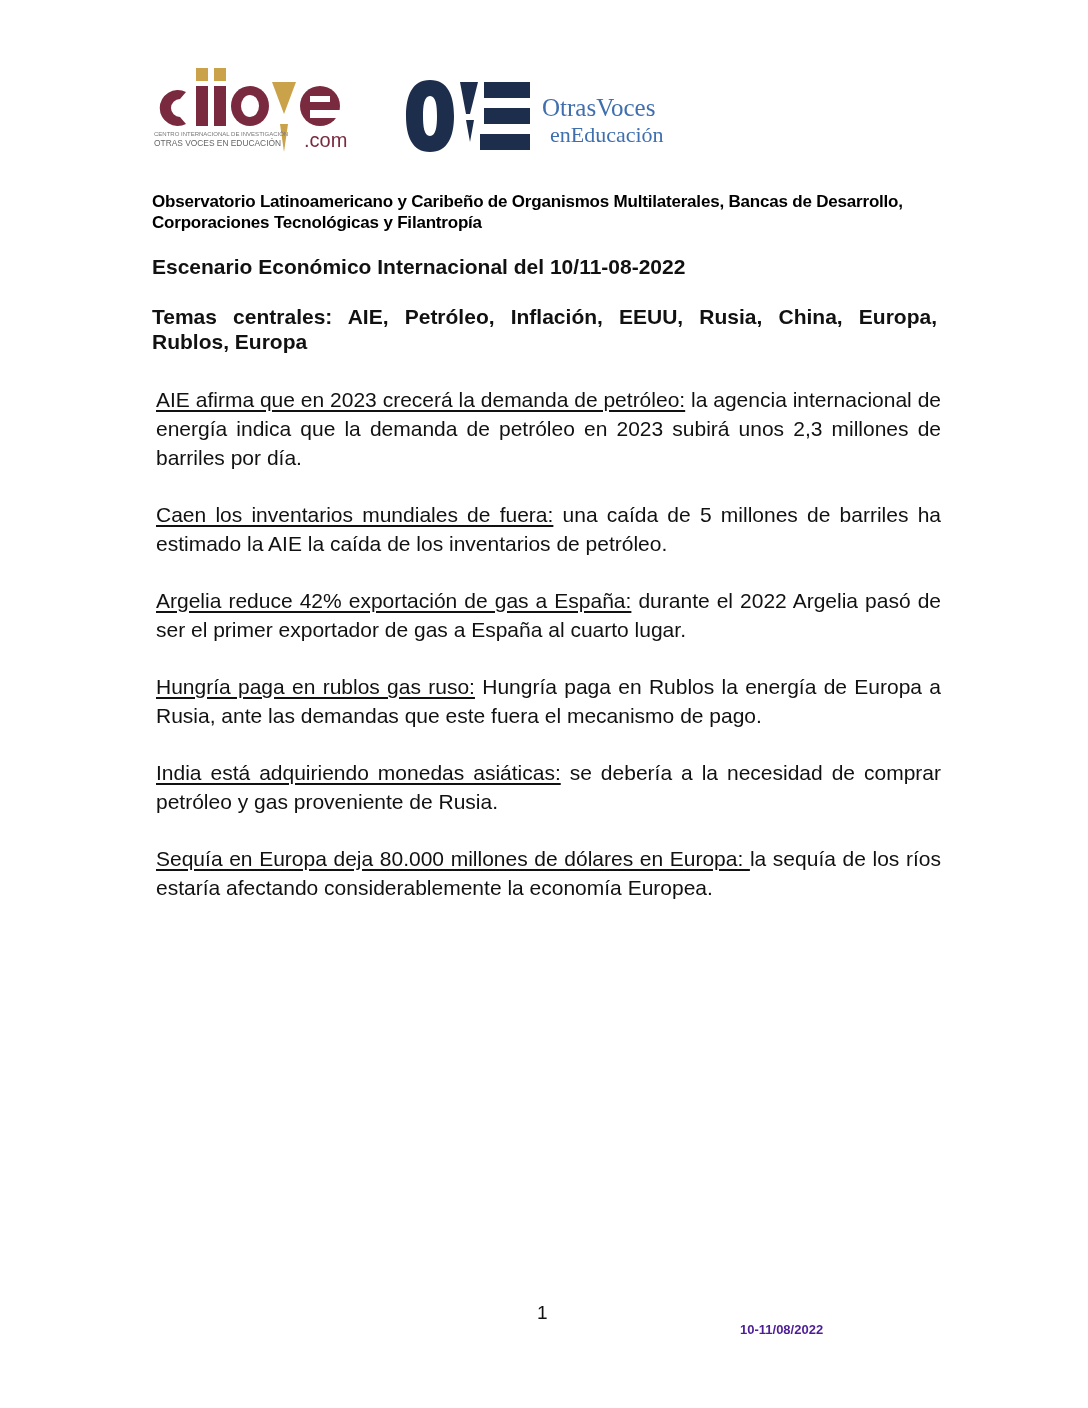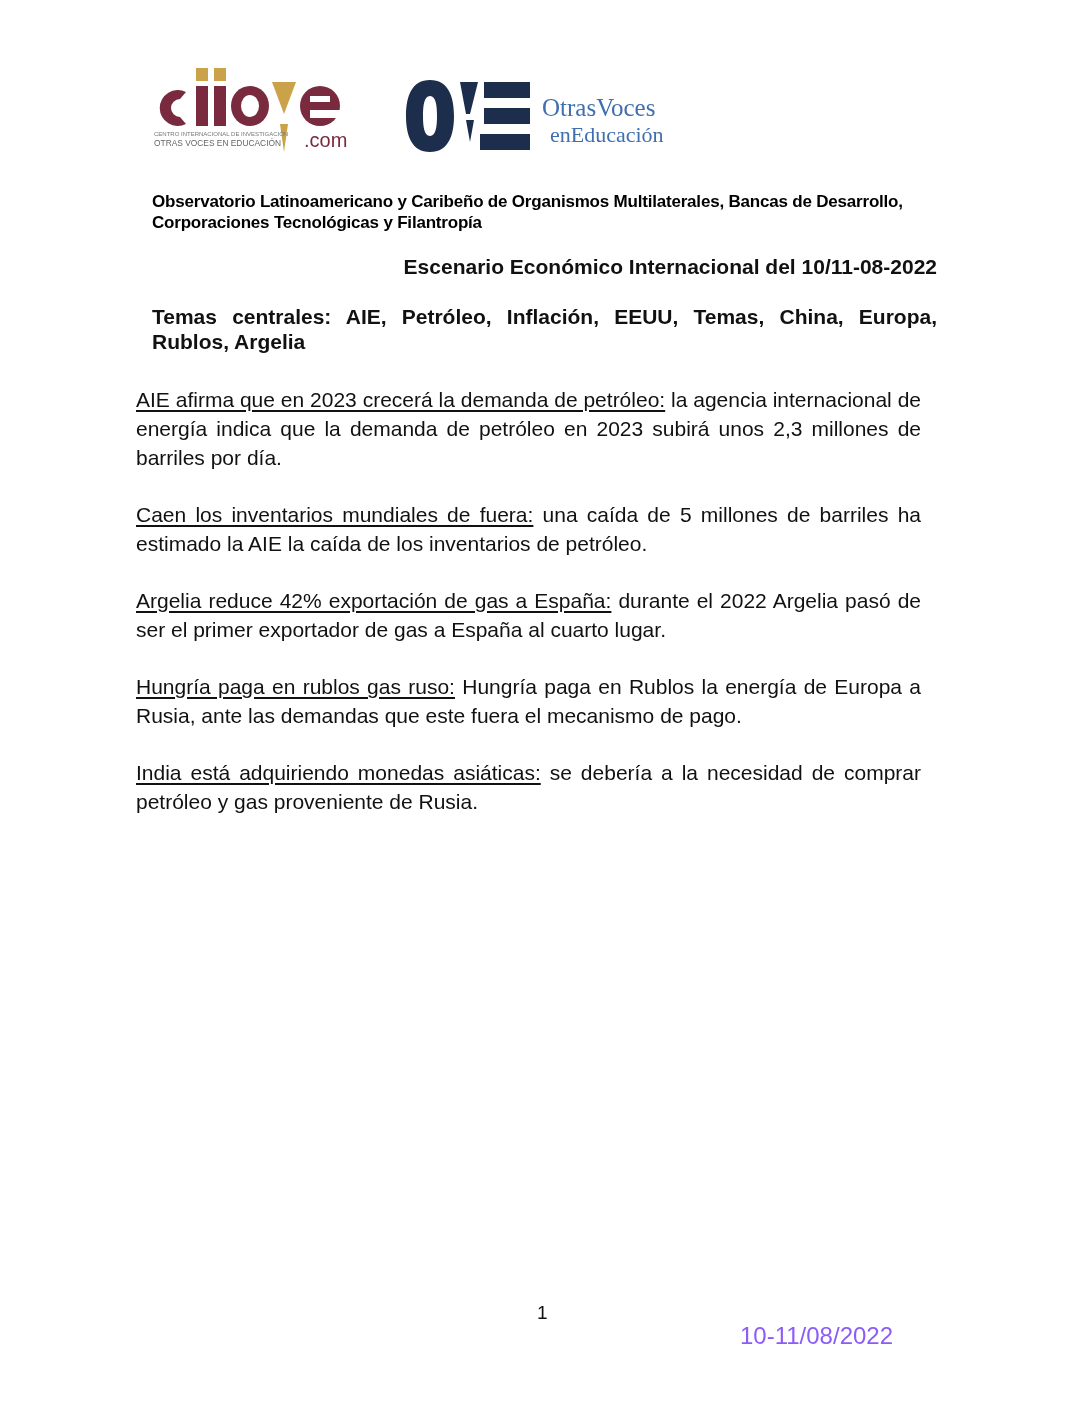--- a/index.html
+++ b/index.html
@@ -9,45 +9,45 @@
   
   .logo-ciiove { position: absolute; left: 152px; top: 62px; width: 210px; height: 95px; }
   .logo-ove { position: absolute; left: 404px; top: 78px; width: 280px; height: 76px; }
 
   .observatorio {
     position: absolute; left: 152px; top: 191px; width: 790px;
     font-family: "Liberation Sans", sans-serif; font-weight: bold; font-size: 17px; line-height: 21px;
     letter-spacing: -0.2px; color: #000000;
   }
   .doc-title {
-    position: absolute; left: 152px; top: 253px; width: 785px; text-align: right;
+    position: absolute; left: 152px; top: 253px; width: 785px; text-align: left;
     font-family: "Liberation Sans", sans-serif; font-weight: bold; font-size: 21px; line-height: 28px;
     color: #111;
   }
   .topics {
     position: absolute; left: 152px; top: 304px; width: 785px;
     font-family: "Liberation Sans", sans-serif; font-weight: bold; font-size: 21px; line-height: 25px;
     text-align: justify; color: #111;
   }
   .news {
-    position: absolute; left: 136px; top: 385px; width: 785px;
+    position: absolute; left: 156px; top: 385px; width: 785px;
   }
   .news-item {
     font-family: "Liberation Sans", sans-serif; font-size: 21px; line-height: 29px;
     text-align: justify; color: #111; margin: 0 0 28px 0;
   }
   .news-head { text-decoration: underline; text-underline-offset: 3px; }
 
   .page-number {
     position: absolute; left: 537px; top: 1302px; font-family: "Liberation Sans", sans-serif;
     font-size: 19px; color: #111;
   }
   .footer-date {
     position: absolute; left: 740px; top: 1322px; font-family: "Liberation Sans", sans-serif;
-    font-weight: normal; font-size: 24px; color: #8b5cf6;
+    font-weight: bold; font-size: 13px; color: #4c1d95;
   }
 </style>
 </head>
 <body>
 
 <div class="page">
 
   <svg class="logo-ciiove" viewBox="0 0 210 95">
 
     <path d="M34 30 A18 18 0 1 0 34 62 L28 55 A9 9 0 1 1 28 37 Z" fill="#7a2a3e"></path>
@@ -78,25 +78,26 @@
     <rect x="80" y="30" width="46" height="16" fill="#1d2e4d"></rect>
     <rect x="76" y="56" width="50" height="16" fill="#1d2e4d"></rect>
     <text x="138" y="38" font-family="Liberation Serif, serif" font-size="25" fill="#3f6fae">OtrasVoces</text>
     <text x="146" y="64" font-family="Liberation Serif, serif" font-size="22" fill="#3f6fae">enEducación</text>
   </svg>
 
   <div class="observatorio">Observatorio Latinoamericano y Caribeño de Organismos Multilaterales, Bancas de Desarrollo, Corporaciones Tecnológicas y Filantropía</div>
 
   <div class="doc-title">Escenario Económico Internacional del 10/11-08-2022</div>
 
-  <div class="topics">Temas centrales:  AIE, Petróleo, Inflación, EEUU, Temas, China, Europa, Rublos, Argelia</div>
+  <div class="topics">Temas centrales:  AIE, Petróleo, Inflación, EEUU, Rusia, China, Europa, Rublos, Europa</div>
 
   <div class="news">
     <p class="news-item"><span class="news-head">AIE afirma que en 2023 crecerá la demanda de petróleo:</span><span> la agencia internacional de energía indica que la demanda de petróleo en 2023 subirá unos 2,3 millones de barriles por día.</span></p>
     <p class="news-item"><span class="news-head">Caen los inventarios mundiales de fuera:</span><span> una caída de 5 millones de barriles ha estimado la AIE la caída de los inventarios de petróleo.</span></p>
     <p class="news-item"><span class="news-head">Argelia reduce 42% exportación de gas a España:</span><span> durante el 2022 Argelia pasó de ser el primer exportador de gas a España al cuarto lugar.</span></p>
     <p class="news-item"><span class="news-head">Hungría paga en rublos gas ruso:</span><span> Hungría paga en Rublos la energía de Europa a Rusia, ante las demandas que este fuera el mecanismo de pago.</span></p>
     <p class="news-item"><span class="news-head">India está adquiriendo monedas asiáticas:</span><span> se debería a la necesidad de comprar petróleo y gas proveniente de Rusia.</span></p>
+    <p class="news-item"><span class="news-head">Sequía en Europa deja 80.000 millones de dólares en Europa: </span><span>la sequía de los ríos estaría afectando considerablemente la economía Europea.</span></p>
   </div>
 
   <div class="page-number">1</div>
   <div class="footer-date">10-11/08/2022</div>
 </div>
 
 </body></html>

